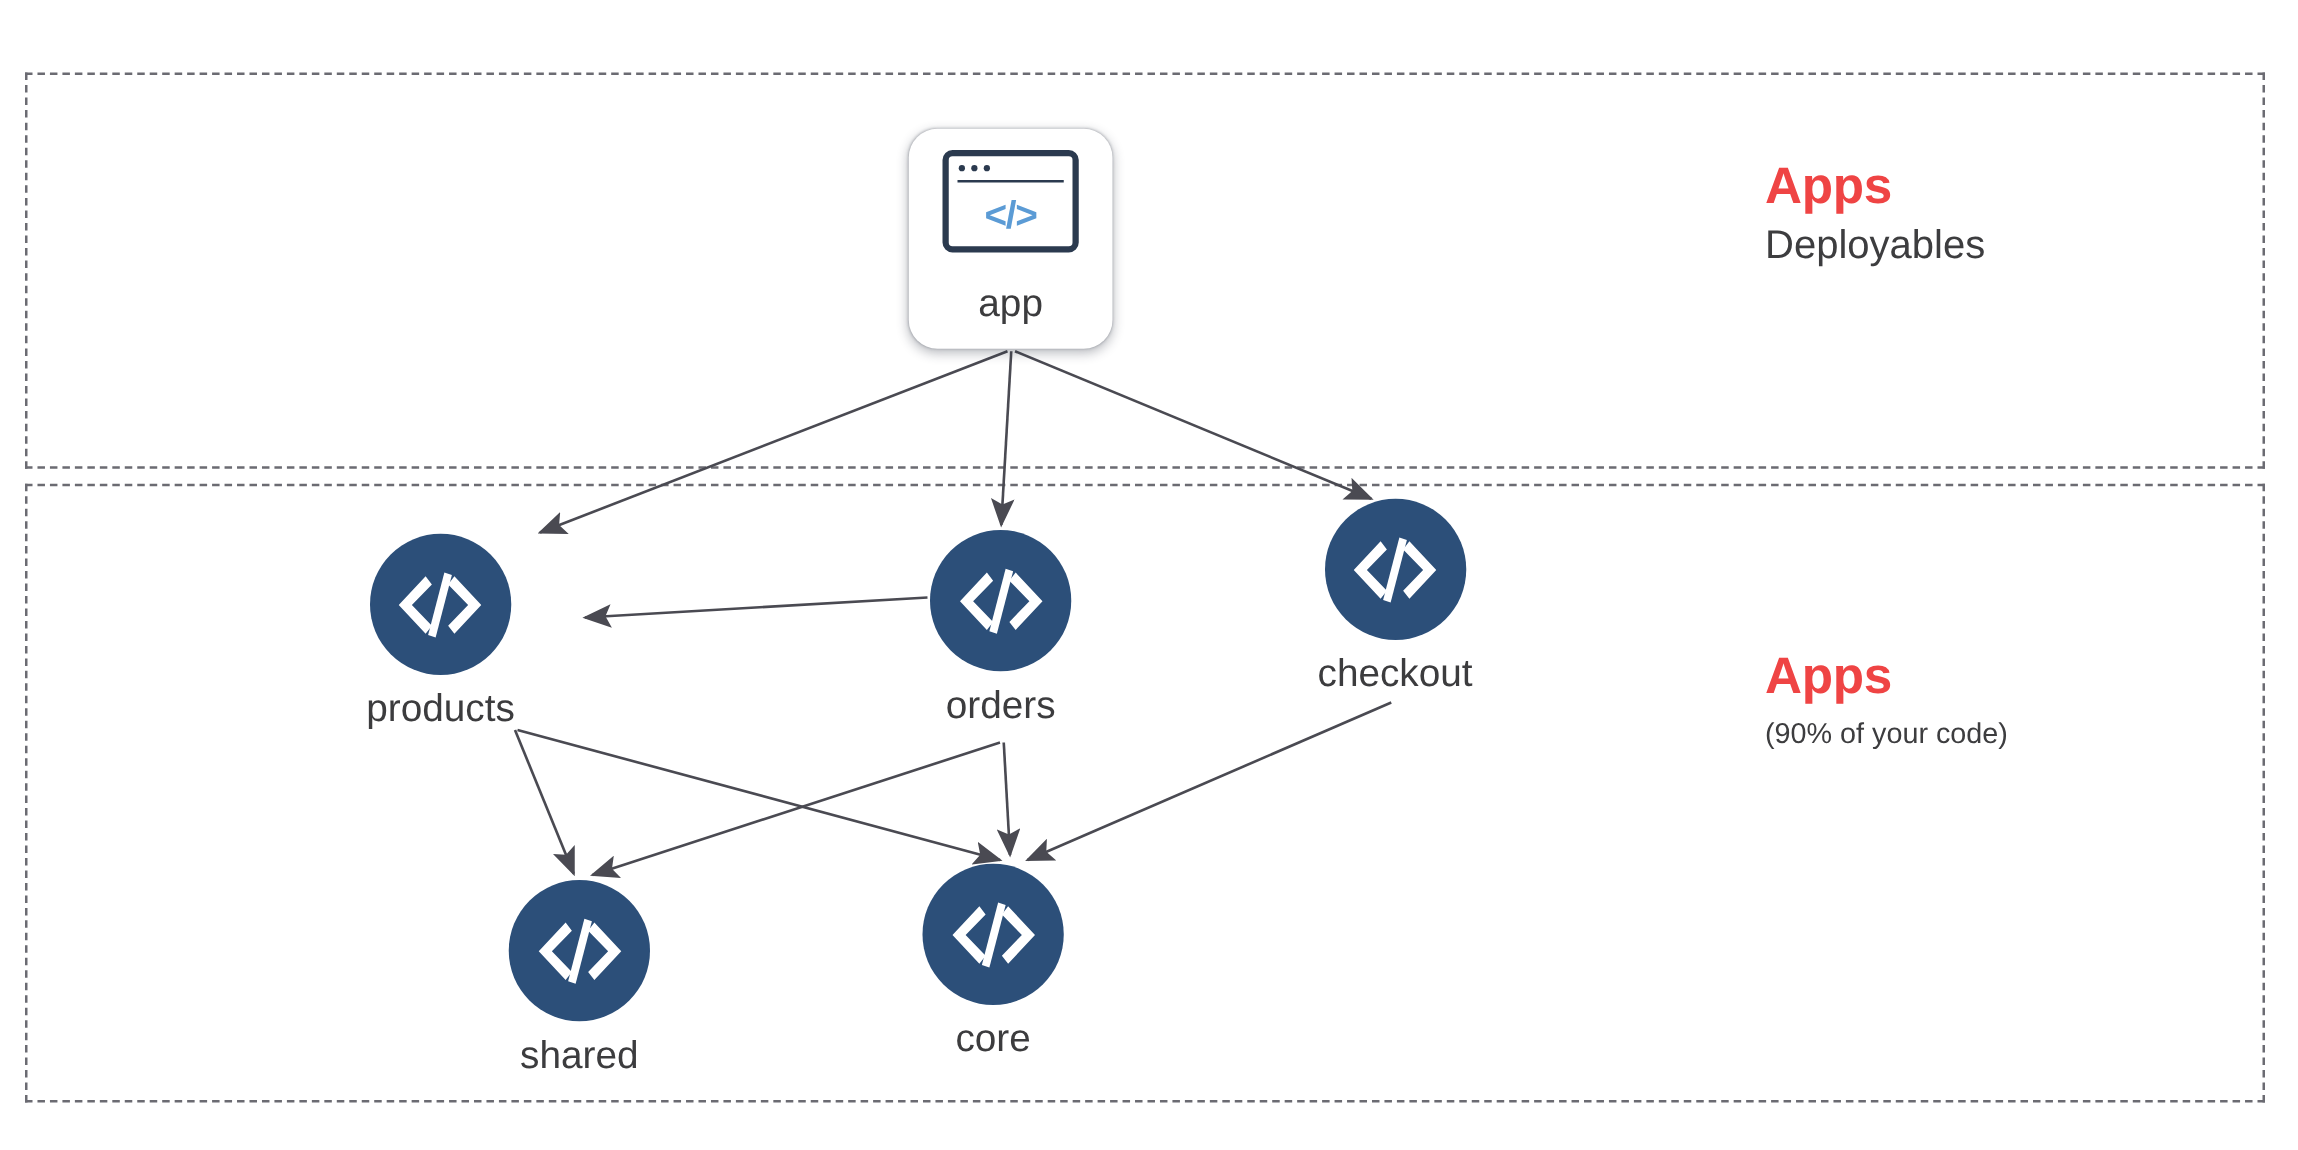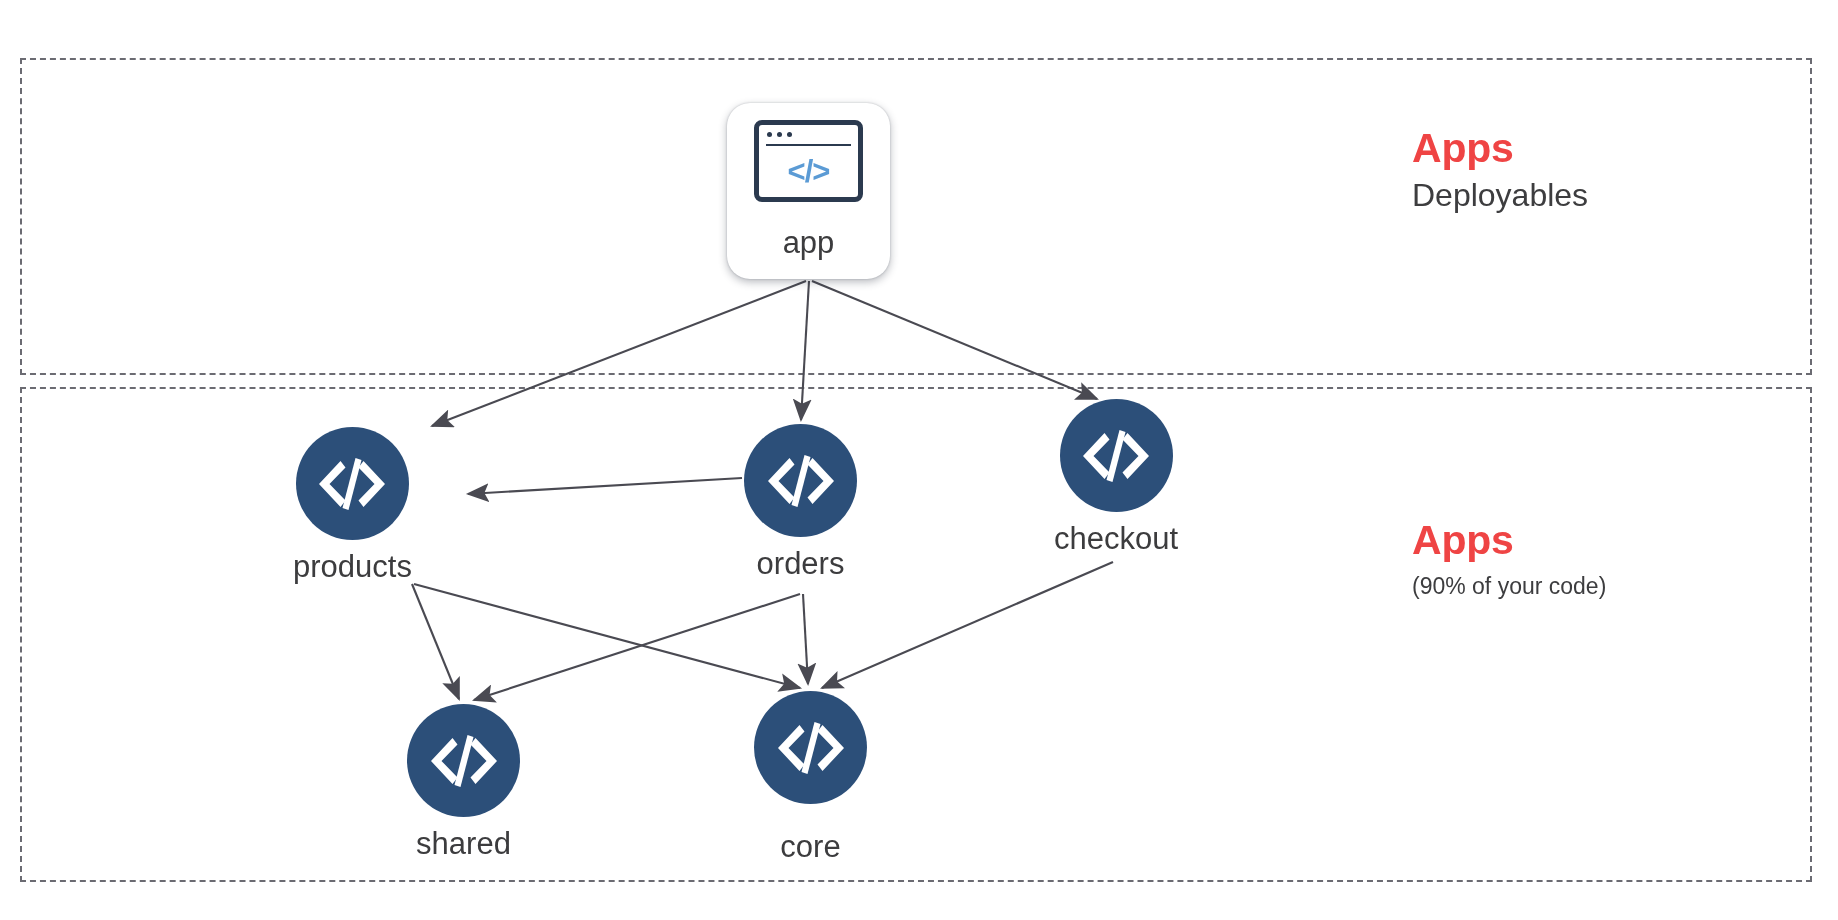--- a/index.html
+++ b/index.html
@@ -143,21 +143,21 @@
     margin-top: 11px;
     font-size: 31px;
     color: #3c3c3e;
     line-height: 1;
     white-space: nowrap;
   }
   #node-products { left: 293px; top: 427px; justify-content: space-between; }
   #node-orders   { left: 744px; top: 424px; }
   #node-checkout { left: 1054px; top: 399px; }
   #node-shared   { left: 407px; top: 704px; }
-  #node-core     { left: 754px; top: 691px; gap: 16px; }
+  #node-core     { left: 738px; top: 691px; }
 </style>
 </head>
 <body>
 
 <div id="stage">
 
   <div class="layer-box" id="apps-layer"></div>
   <div class="layer-box" id="libs-layer"></div>
 
   <svg id="edges" viewBox="0 0 1838 920" xmlns="http://www.w3.org/2000/svg">

